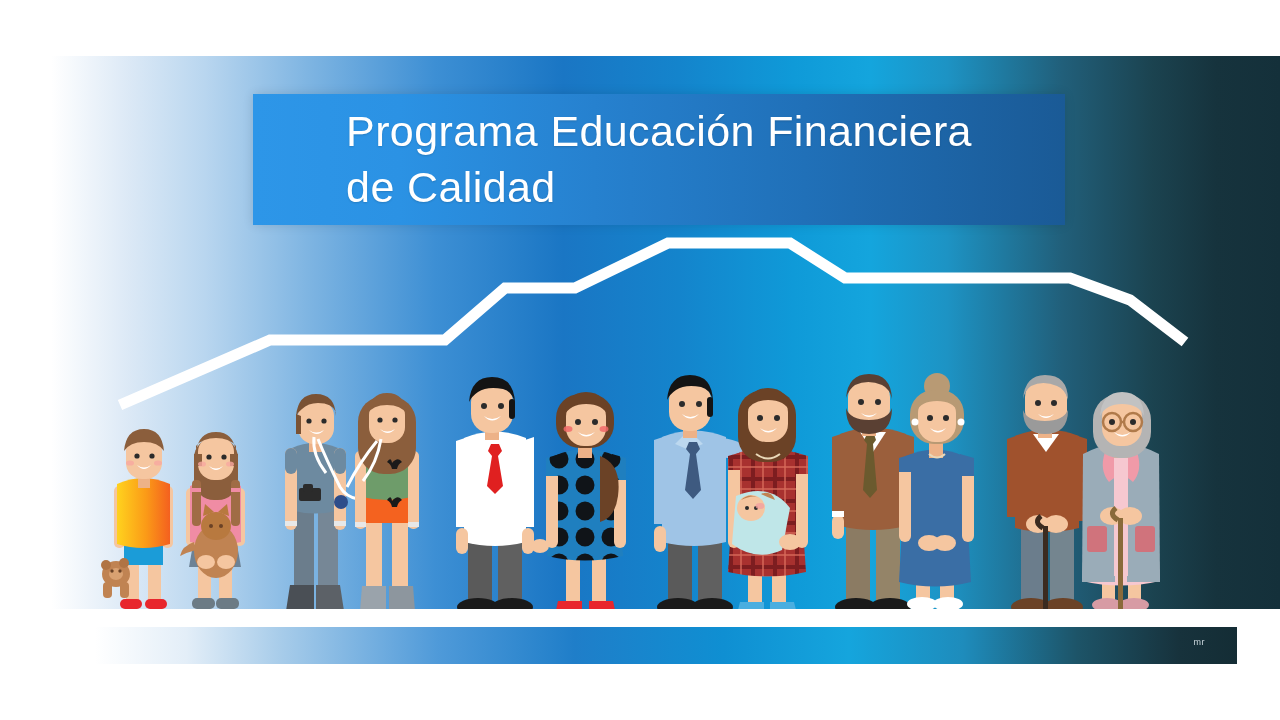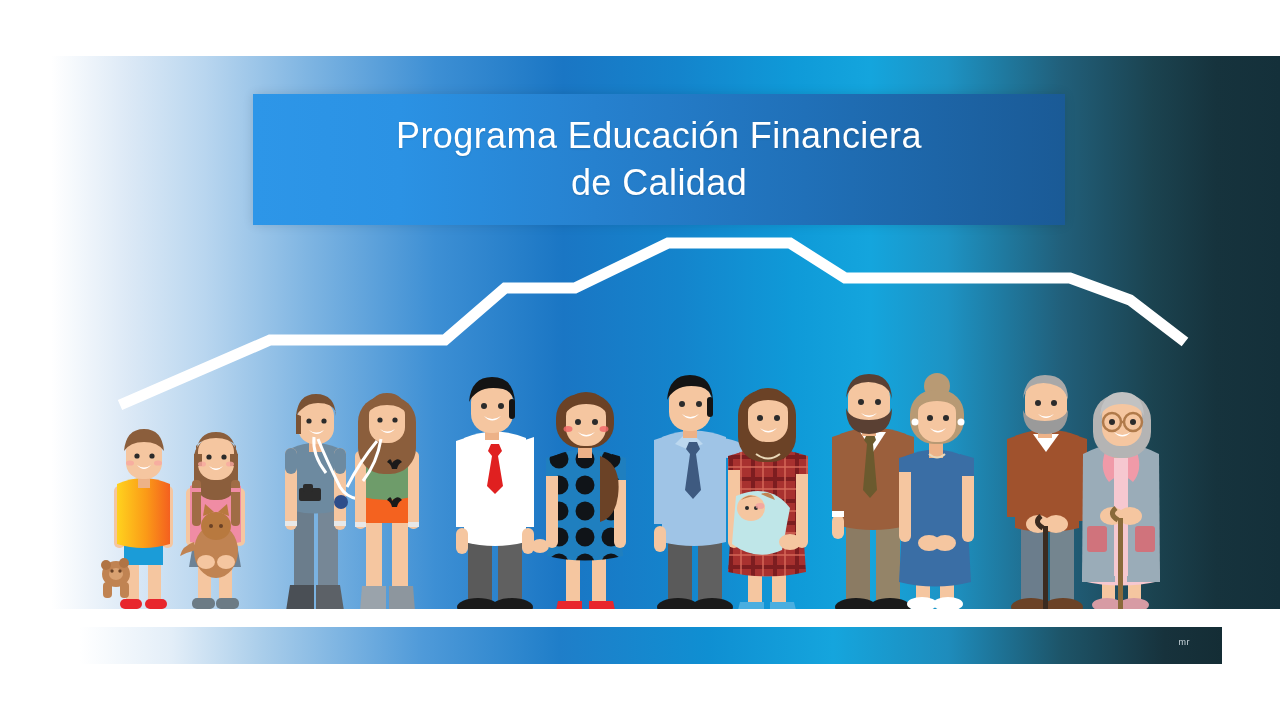--- a/index.html
+++ b/index.html
@@ -17,40 +17,40 @@
         #1a76c4 44%, #1484cc 53%,
         #0f9ad8 62%, #14a5dd 68%,
         #1d93c4 74%, #215f7a 83%,
         #1b4350 90%, #16333d 95%, #14303a 100%);
     overflow:hidden;
   }
   .panel-inner{position:absolute;left:0;top:0;width:1222px;height:553px;overflow:hidden;}
 
   
   .footer{
-    position:absolute;left:80px;top:627px;width:1142px;height:37px;
+    position:absolute;left:95px;top:627px;width:1142px;height:37px;
     background:linear-gradient(90deg,
         #ffffff 0%, #e3eef8 8%, #a9cdea 16%,
         #4f9ad9 30%, #1f7ec9 42%, #0f8fd2 55%,
         #15a5dd 66%, #1e8cbc 76%, #1d5468 86%,
         #17323c 95%, #142d35 100%);
   }
   .footer-mark{
     position:absolute;right:32px;top:10px;font-size:9px;color:#ccd8de;letter-spacing:.5px;
   }
 
   
   .title-box{
     position:absolute;left:253px;top:94px;width:812px;height:131px;
     background:linear-gradient(90deg,#2d96e8 0%,#2b92e4 18%,#2681cf 42%,#2070b8 68%,#1a5a96 100%);
     box-shadow:0 0 10px rgba(0,0,0,0.12);
     display:flex;align-items:center;justify-content:center;
   }
   .title-text{
-    color:#ffffff;font-size:36px;line-height:1.28;text-align:center;
+    color:#ffffff;font-size:43px;line-height:1.28;
     font-weight:400;letter-spacing:.4px;text-shadow:0 1px 2px rgba(0,0,0,.15);
     white-space:pre-line;
   }
 
   
   .layer{position:absolute;left:0;top:0;width:1222px;height:553px;}
 </style>
 </head>
 <body>
 

